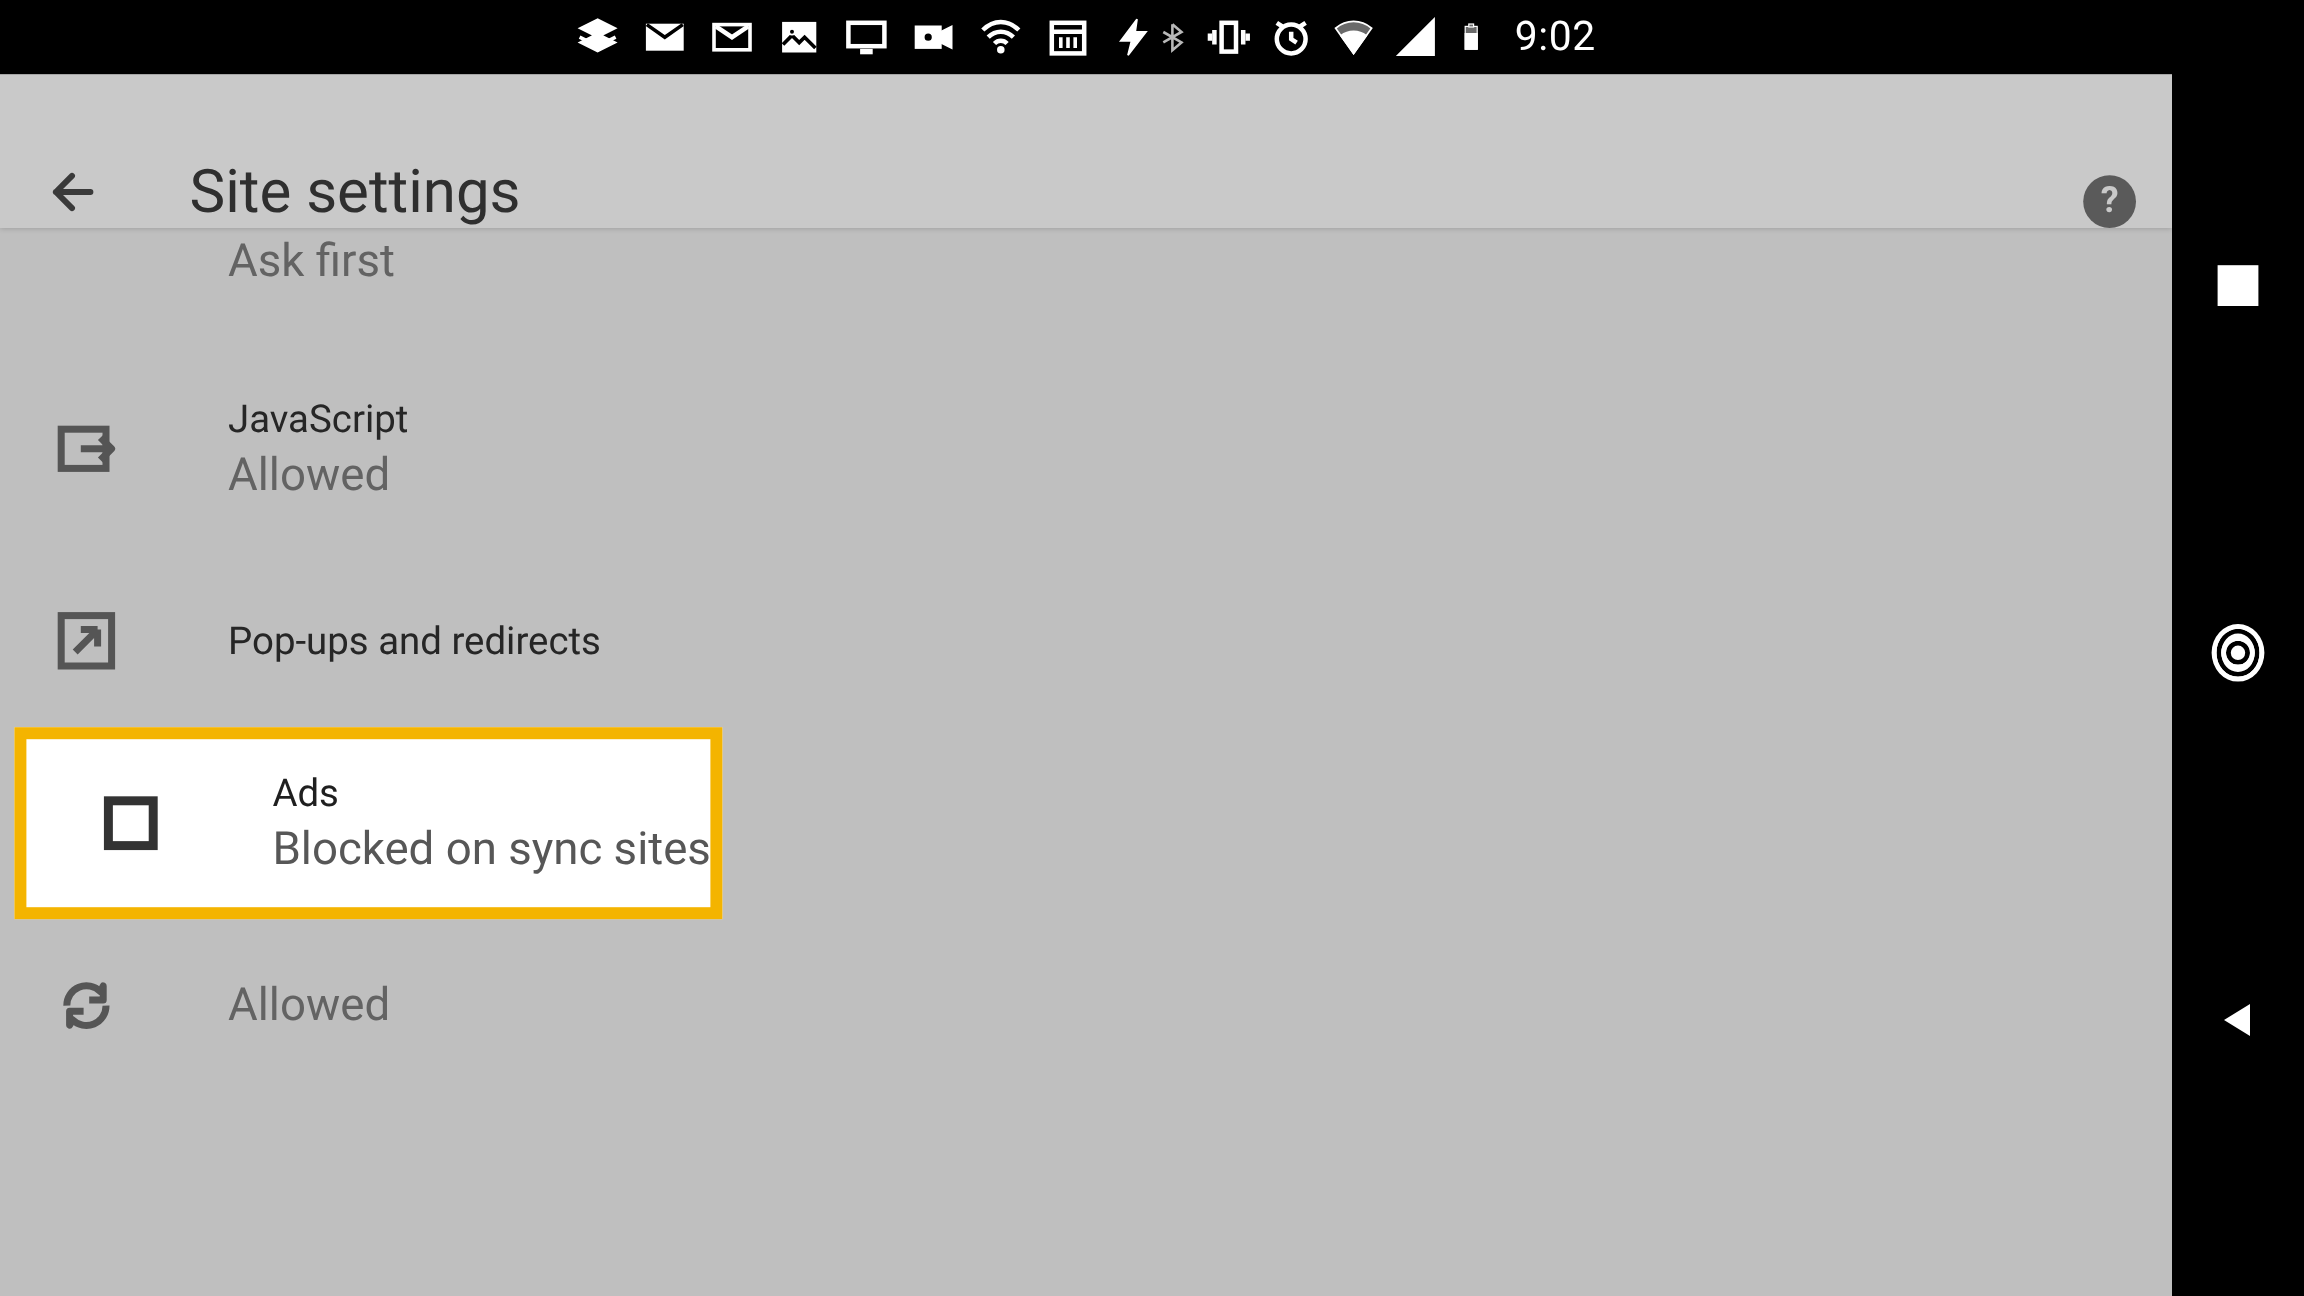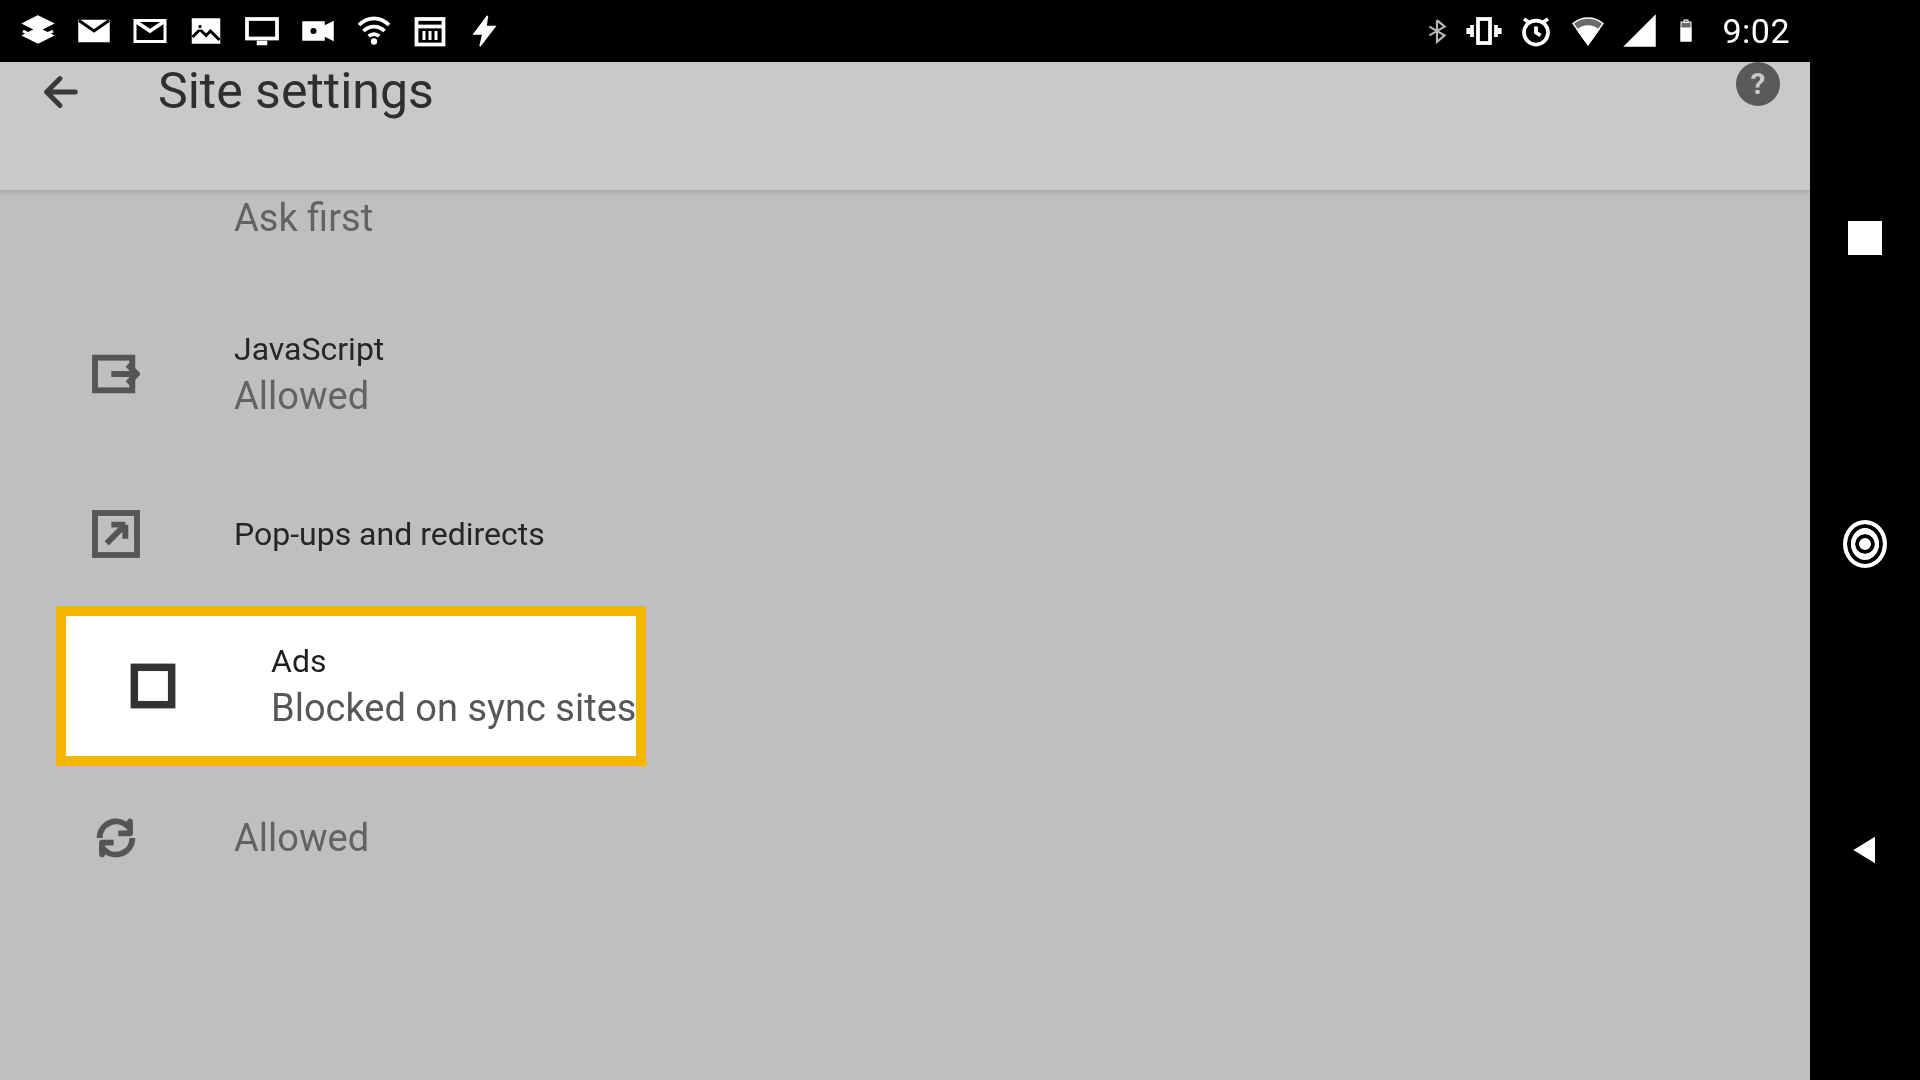--- a/index.html
+++ b/index.html
@@ -3,38 +3,38 @@
   <meta charset="utf-8">
   <style>
     * { margin: 0; padding: 0; box-sizing: border-box; }
     html, body { width: 1920px; height: 1080px; overflow: hidden; font-family: Roboto, "Helvetica Neue", Arial, sans-serif; background: #fff; }
     .viewport { width: 1920px; height: 1080px; position: relative; background: #000; }
     
     .phone-area { position: absolute; left: 0; top: 0; width: 1810px; height: 1080px; background: #bfbfbf; overflow: hidden; }
     .right-black { position: absolute; right: 0; top: 0; width: 110px; height: 1080px; background: #000; }
 
     
-    .statusbar { position: absolute; left: 0; top: 0; width: 100%; height: 62px; background: #000; color: #fff; display: flex; align-items: center; justify-content: space-between; padding: 12px 20px; }
+    .statusbar { position: absolute; left: 0; top: 0; width: 100%; height: 62px; background: #000; color: #fff; display: flex; align-items: center; justify-content: center; padding: 12px 20px; }
     .status-left, .status-right { display: flex; align-items: center; gap: 20px; }
     .status-right { gap: 16px; }
     .sicon { width: 36px; height: 36px; display: inline-flex; align-items: center; justify-content: center; }
     .sicon svg { width: 100%; height: 100%; fill: #fff; stroke: #fff; }
     .clock { font-size: 34px; font-weight: 400; letter-spacing: 0.5px; margin-left: 8px; }
 
     
-    .appbar { position: absolute; left: 0; top: 62px; width: 100%; height: 128px; background: #c9c9c9; display: flex; align-items: flex-start; padding: 0 30px; box-shadow: 0 2px 4px rgba(0,0,0,0.15); }
+    .appbar { position: absolute; left: 0; top: 62px; width: 100%; height: 128px; background: #c9c9c9; display: flex; align-items: flex-end; padding: 0 30px; box-shadow: 0 2px 4px rgba(0,0,0,0.15); }
     .back-btn { width: 60px; height: 60px; display: flex; align-items: center; justify-content: center; }
     .back-btn svg { width: 46px; height: 46px; }
     .app-title { font-size: 50px; color: #2f2f2f; font-weight: 400; margin-left: 68px; }
     .help-btn { margin-left: auto; width: 44px; height: 44px; border-radius: 50%; background: #5a5a5a; display: flex; align-items: center; justify-content: center; }
     .help-q { color: #c9c9c9; font-size: 30px; font-weight: 700; line-height: 1; }
 
     
     .content { position: absolute; left: 0; top: 190px; width: 100%; height: calc(100% - 190px); overflow: hidden; }
-    .row     { display: flex; align-items: center; padding: 44px 0 44px 0; margin-left: 44px; }
+    .row     { display: flex; align-items: center; padding: 44px 0 44px 0; }
     .row .icon-col { width: 190px; display: flex; align-items: center; justify-content: flex-start; padding-left: 44px; }
     .row .icon-col .cicon { width: 56px; height: 56px; }
     .row .text-col { display: flex; flex-direction: column; gap: 6px; }
     .row .title   { font-size: 32px; color: #262626; }
     .row .subtitle{ font-size: 38px; color: #636363; }
 
     
     .row.peek { padding-top: 0; padding-bottom: 40px; }
     .row.peek .icon-col { visibility: hidden; }
 

